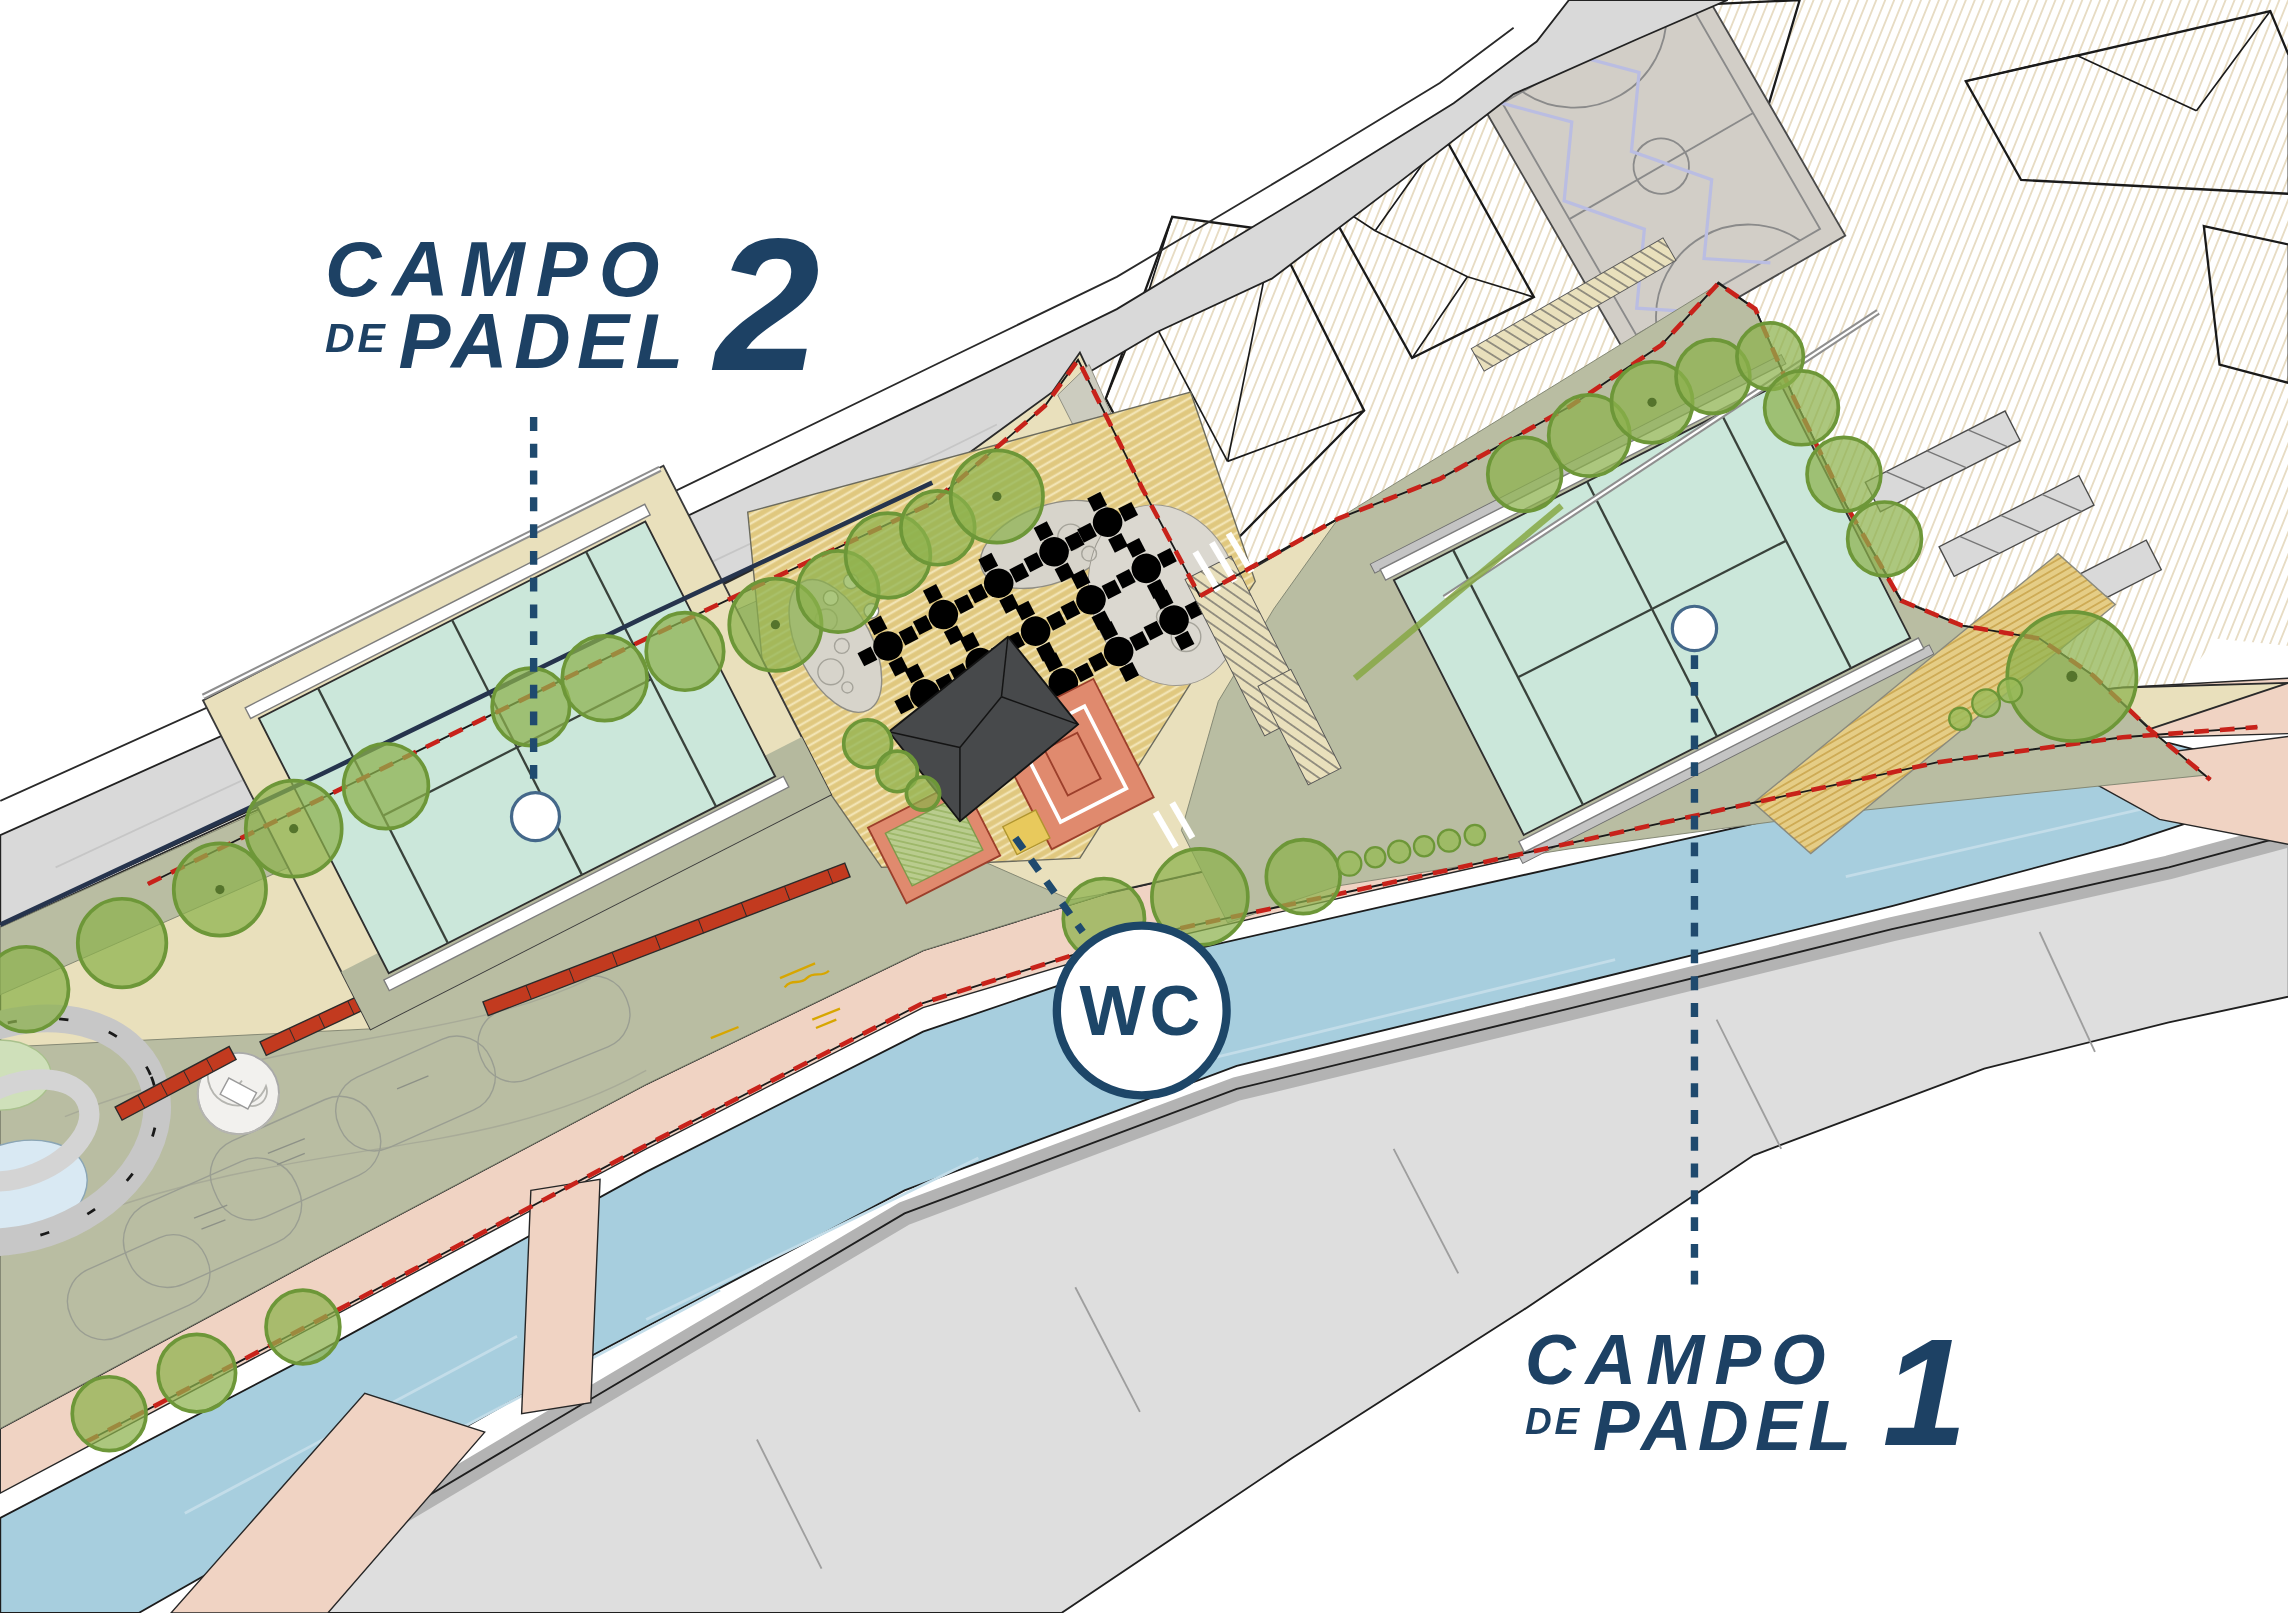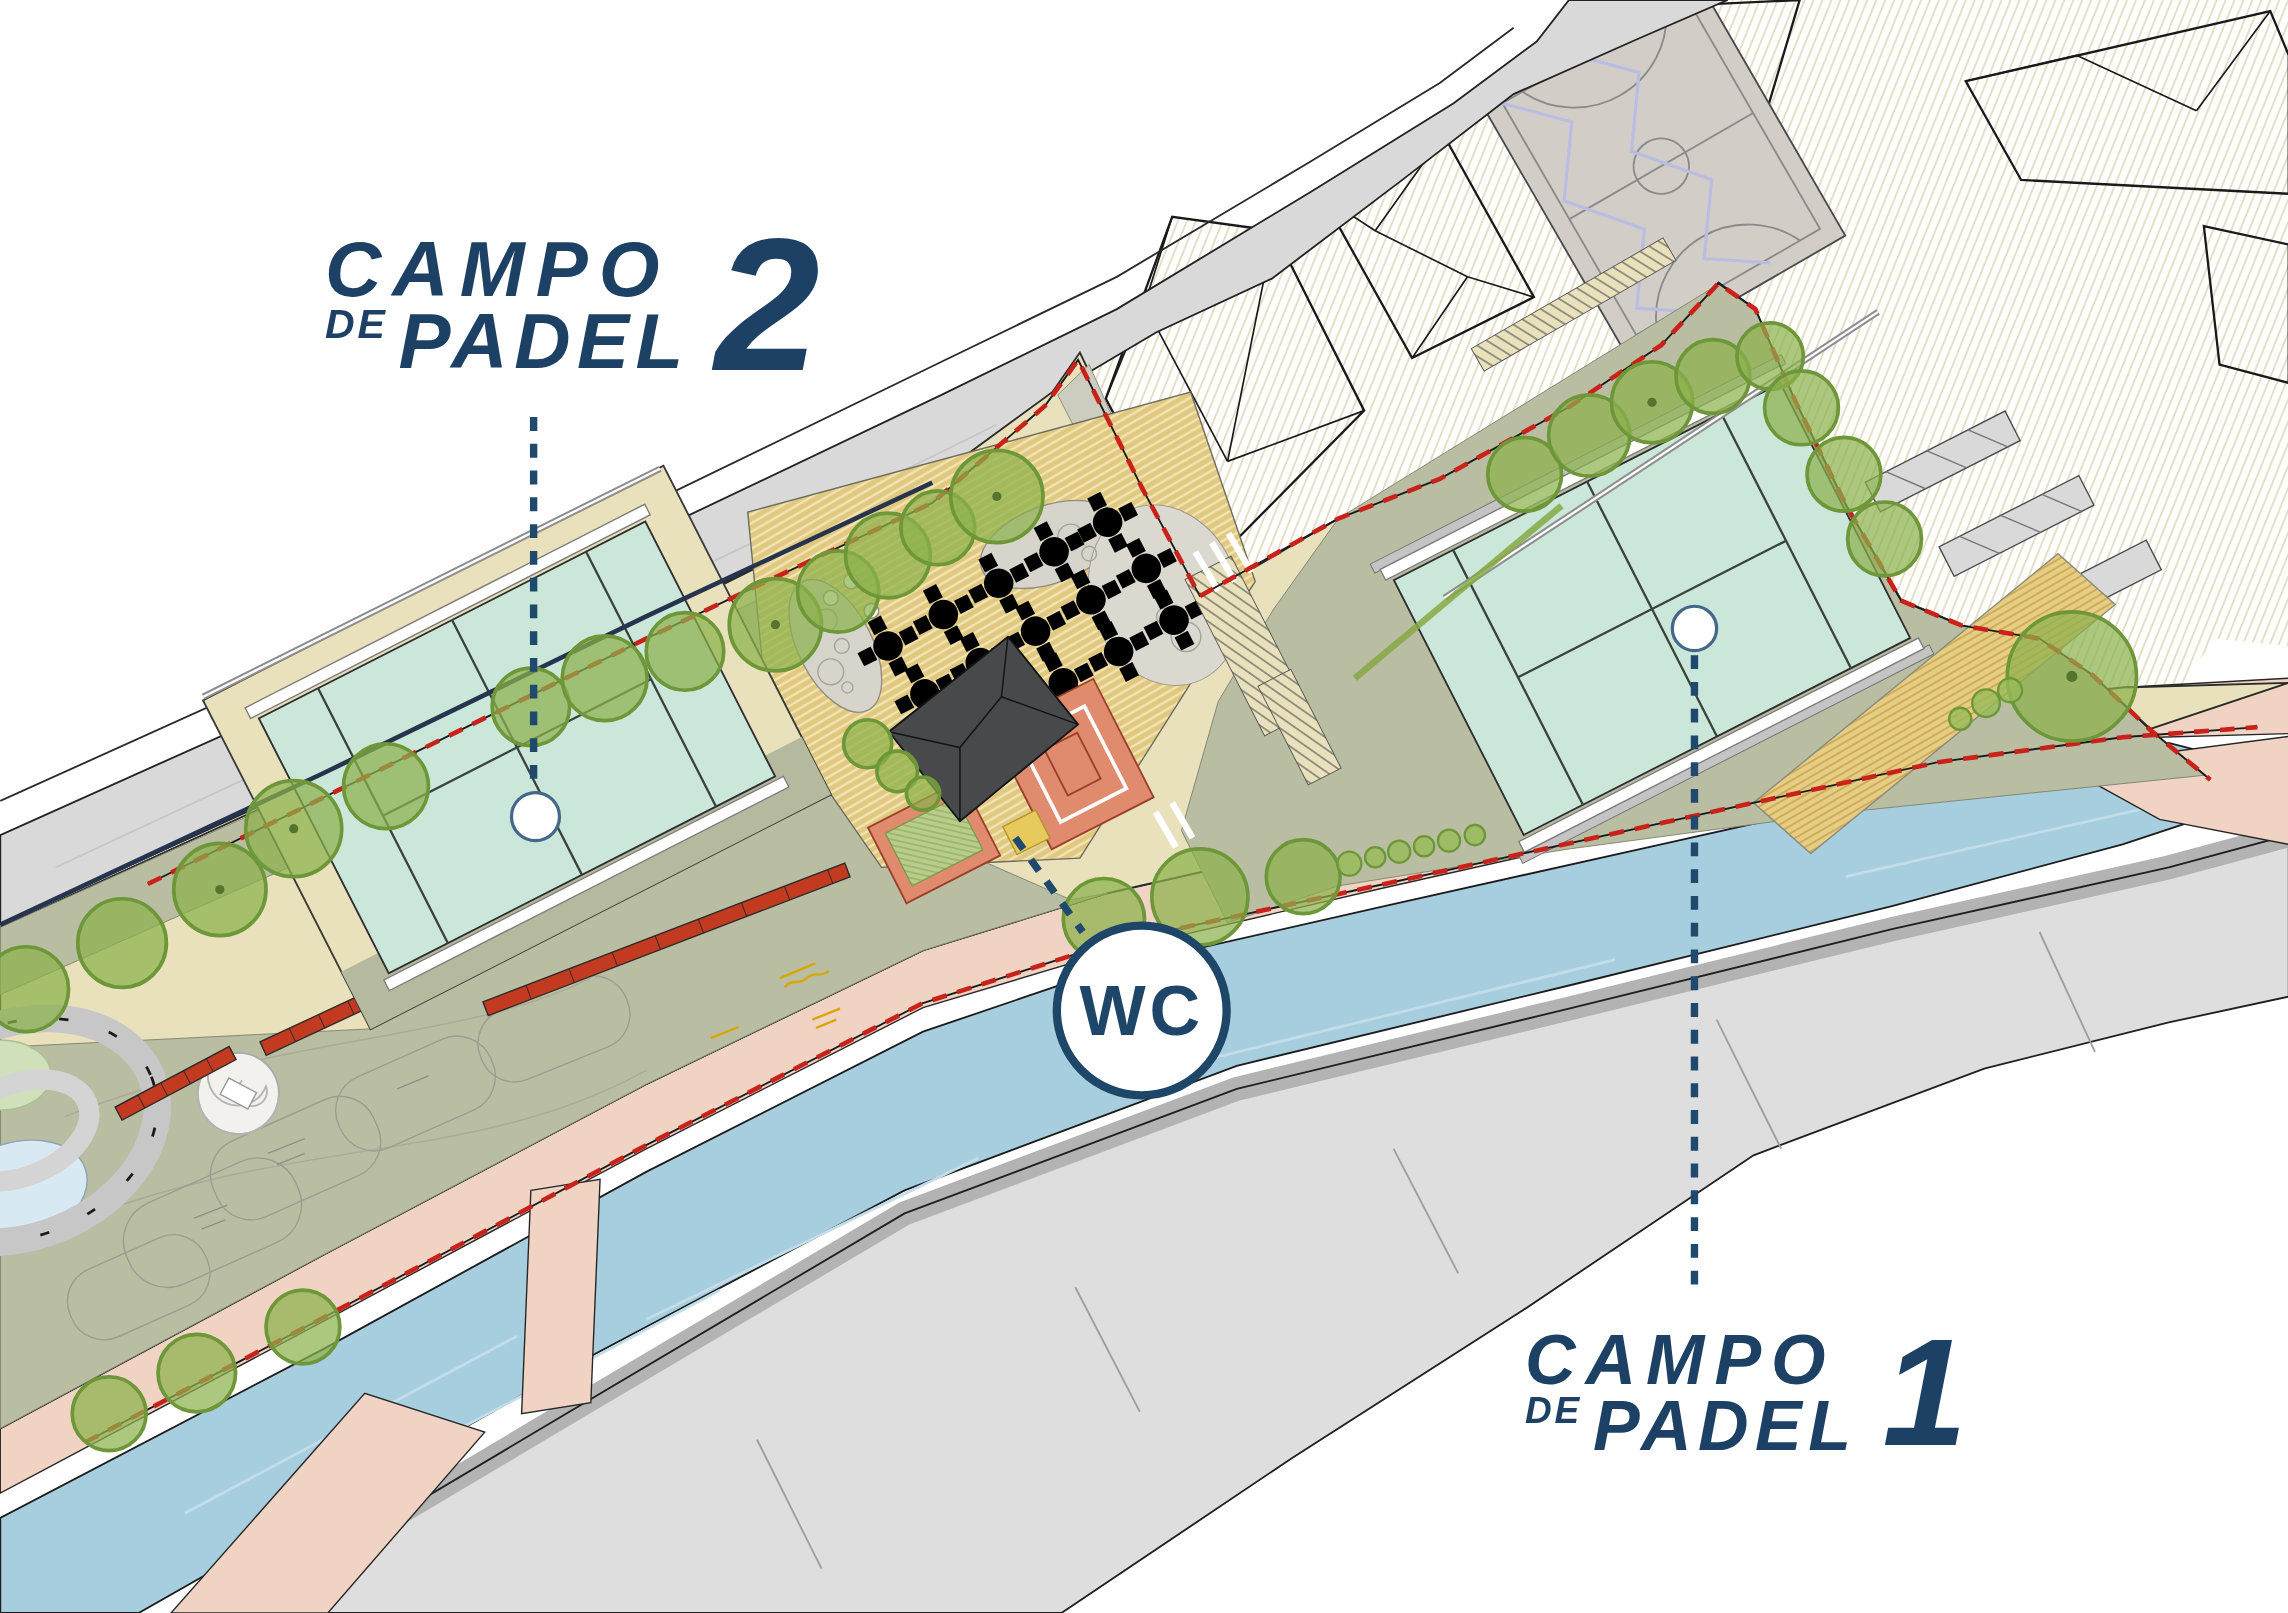--- a/index.html
+++ b/index.html
@@ -1,21 +1,21 @@
 <!DOCTYPE html>
 <html style="font-size:14.8px"><head>
 <meta charset="utf-8">
 <style>
   html,body{margin:0;padding:0;background:#ffffff;font-family:"Liberation Sans",sans-serif;}
   .stage{position:relative;width:2289px;height:1613px;overflow:hidden;background:#fff;}
   .stage svg{position:absolute;left:0;top:0;}
   .maplabel{position:absolute;display:flex;align-items:center;gap:25px;color:#1d4164;font-style:italic;}
   .maplabel .ltext{display:flex;flex-direction:column;}
   .maplabel .l1{font-size:78px;font-weight:bold;letter-spacing:11px;line-height:.95;}
-  .maplabel .l2{font-size:78px;font-weight:bold;letter-spacing:6.5px;line-height:.92;display:flex;align-items:flex-start;gap:11px;}
+  .maplabel .l2{font-size:78px;font-weight:bold;letter-spacing:6.5px;line-height:.92;display:flex;align-items:center;gap:11px;}
   .maplabel .de{font-size:41px;font-weight:bold;letter-spacing:2.8px;padding-bottom:6.5px;}
   .maplabel .num{font-size:189px;font-weight:bold;line-height:.8;}
   .maplabel.small .l1{font-size:70px;letter-spacing:10px;}
   .maplabel.small .l2{font-size:70px;}
   .maplabel.small .de{font-size:37px;}
   .maplabel.small .num{font-size:152px;}
   .tree{fill:#8cb14c;fill-opacity:.72;stroke:#6d9738;stroke-width:4;}
   .shrub{fill:#97ba58;fill-opacity:.8;stroke:#6d9738;stroke-width:2.5;}
   .tdot{fill:#55742c;}
   .ctable circle{fill:#fff;stroke:#8a8a82;stroke-width:1.5;}

